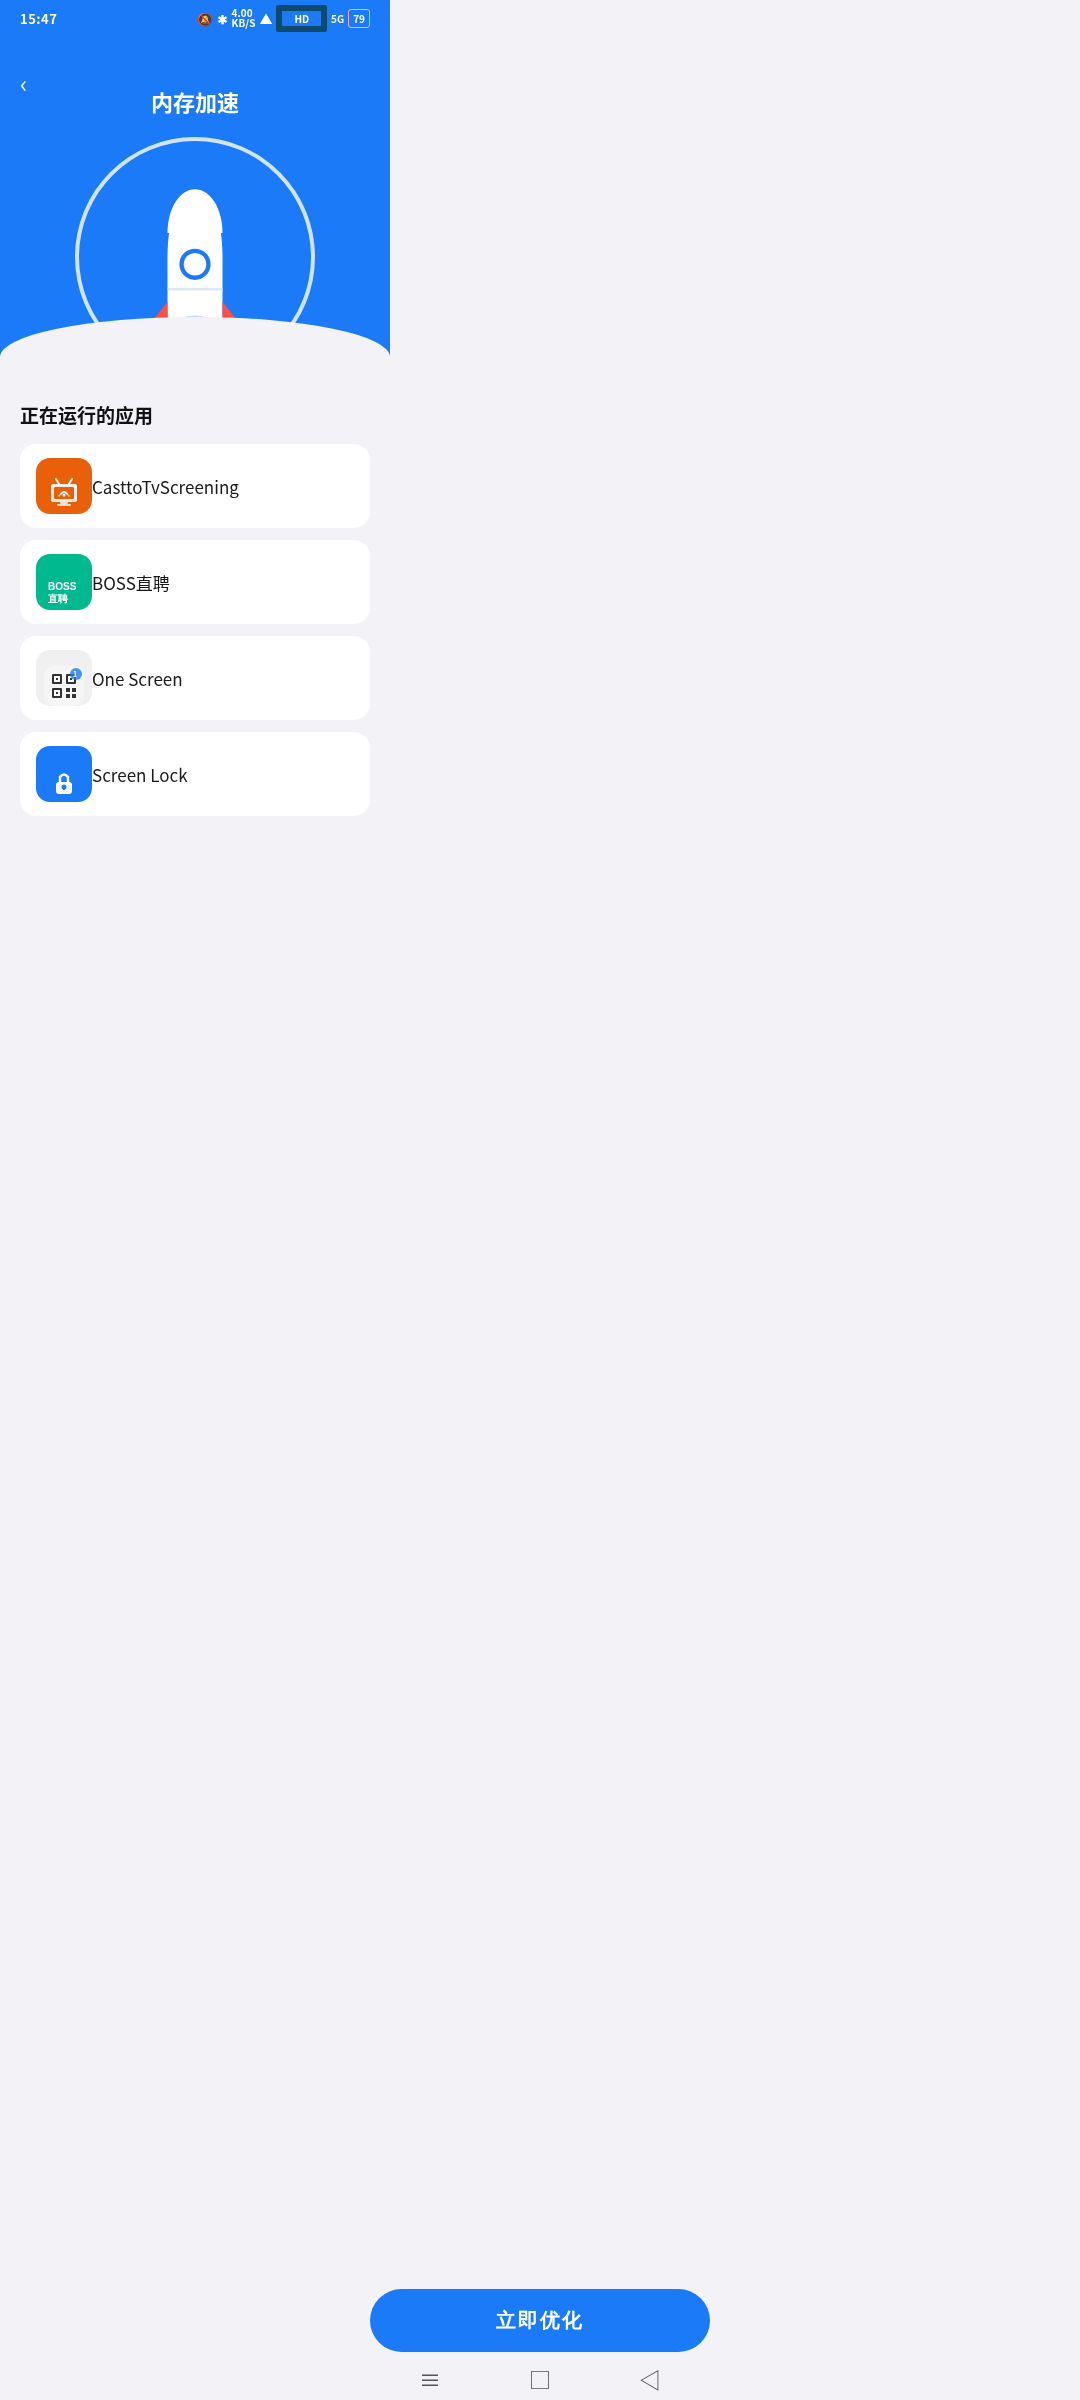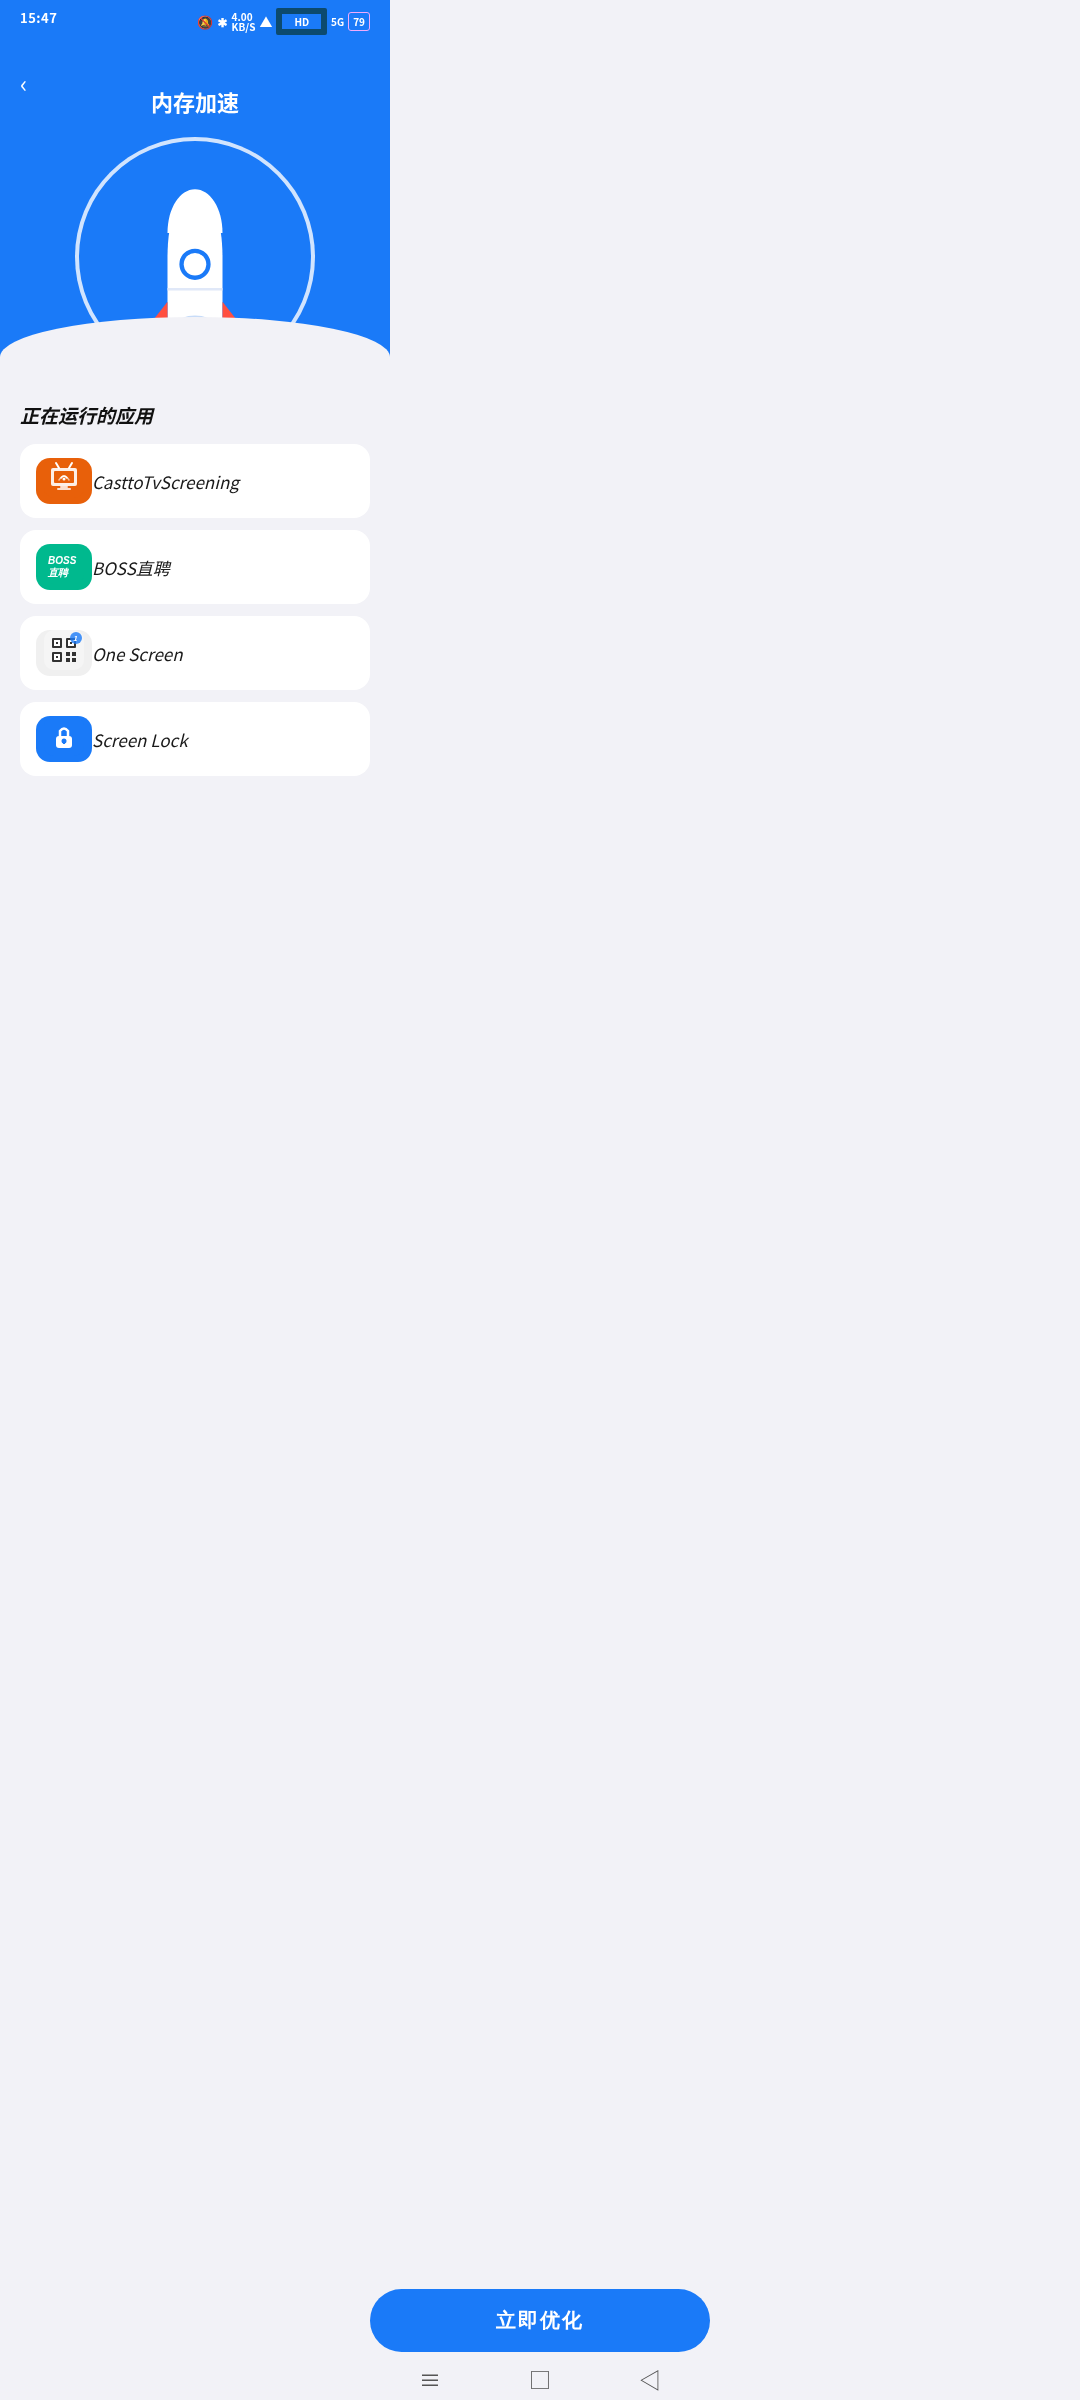--- a/index.html
+++ b/index.html
@@ -11,21 +11,21 @@
       background: #f2f2f7;
       position: relative;
       overflow-x: hidden;
     }
 
     
     .status-bar {
       background: #1a7af8;
       display: flex;
       justify-content: space-between;
-      align-items: flex-start;
+      align-items: center;
       padding: 8px 20px 8px 20px;
       color: white;
       font-size: 13px;
       font-weight: 600;
       height: 36px;
     }
     .status-time { font-weight: 700; letter-spacing: 0.5px; }
     .status-icons { display: flex; align-items: center; gap: 4px; font-size: 11px; }
 
     
@@ -93,46 +93,45 @@
       right: 0;
       height: 60px;
       background: #f2f2f7;
       border-radius: 50% 50% 0 0 / 40px 40px 0 0;
     }
 
     
     .apps-section {
       background: #f2f2f7;
       padding: 24px 20px 100px 20px;
-      font-style: italic;
     }
     .section-title {
       font-size: 19px;
       font-weight: 700;
       color: #111;
       margin-bottom: 16px;
     }
 
     
     .app-list { display: flex; flex-direction: column; gap: 0; }
     .app-item {
       display: flex;
       align-items: center;
       background: white;
       margin-bottom: 12px;
       border-radius: 16px;
       padding: 14px 16px;
     }
     .app-icon {
       width: 56px;
-      height: 46px;
+      height: 56px;
       border-radius: 14px;
       flex-shrink: 0;
       display: flex;
-      align-items: flex-start;
+      align-items: flex-end;
       justify-content: center;
       overflow: hidden;
       position: relative;
     }
     .app-name {
       font-size: 17px;
       color: #1a1a1a;
       font-weight: 400;
     }
 

